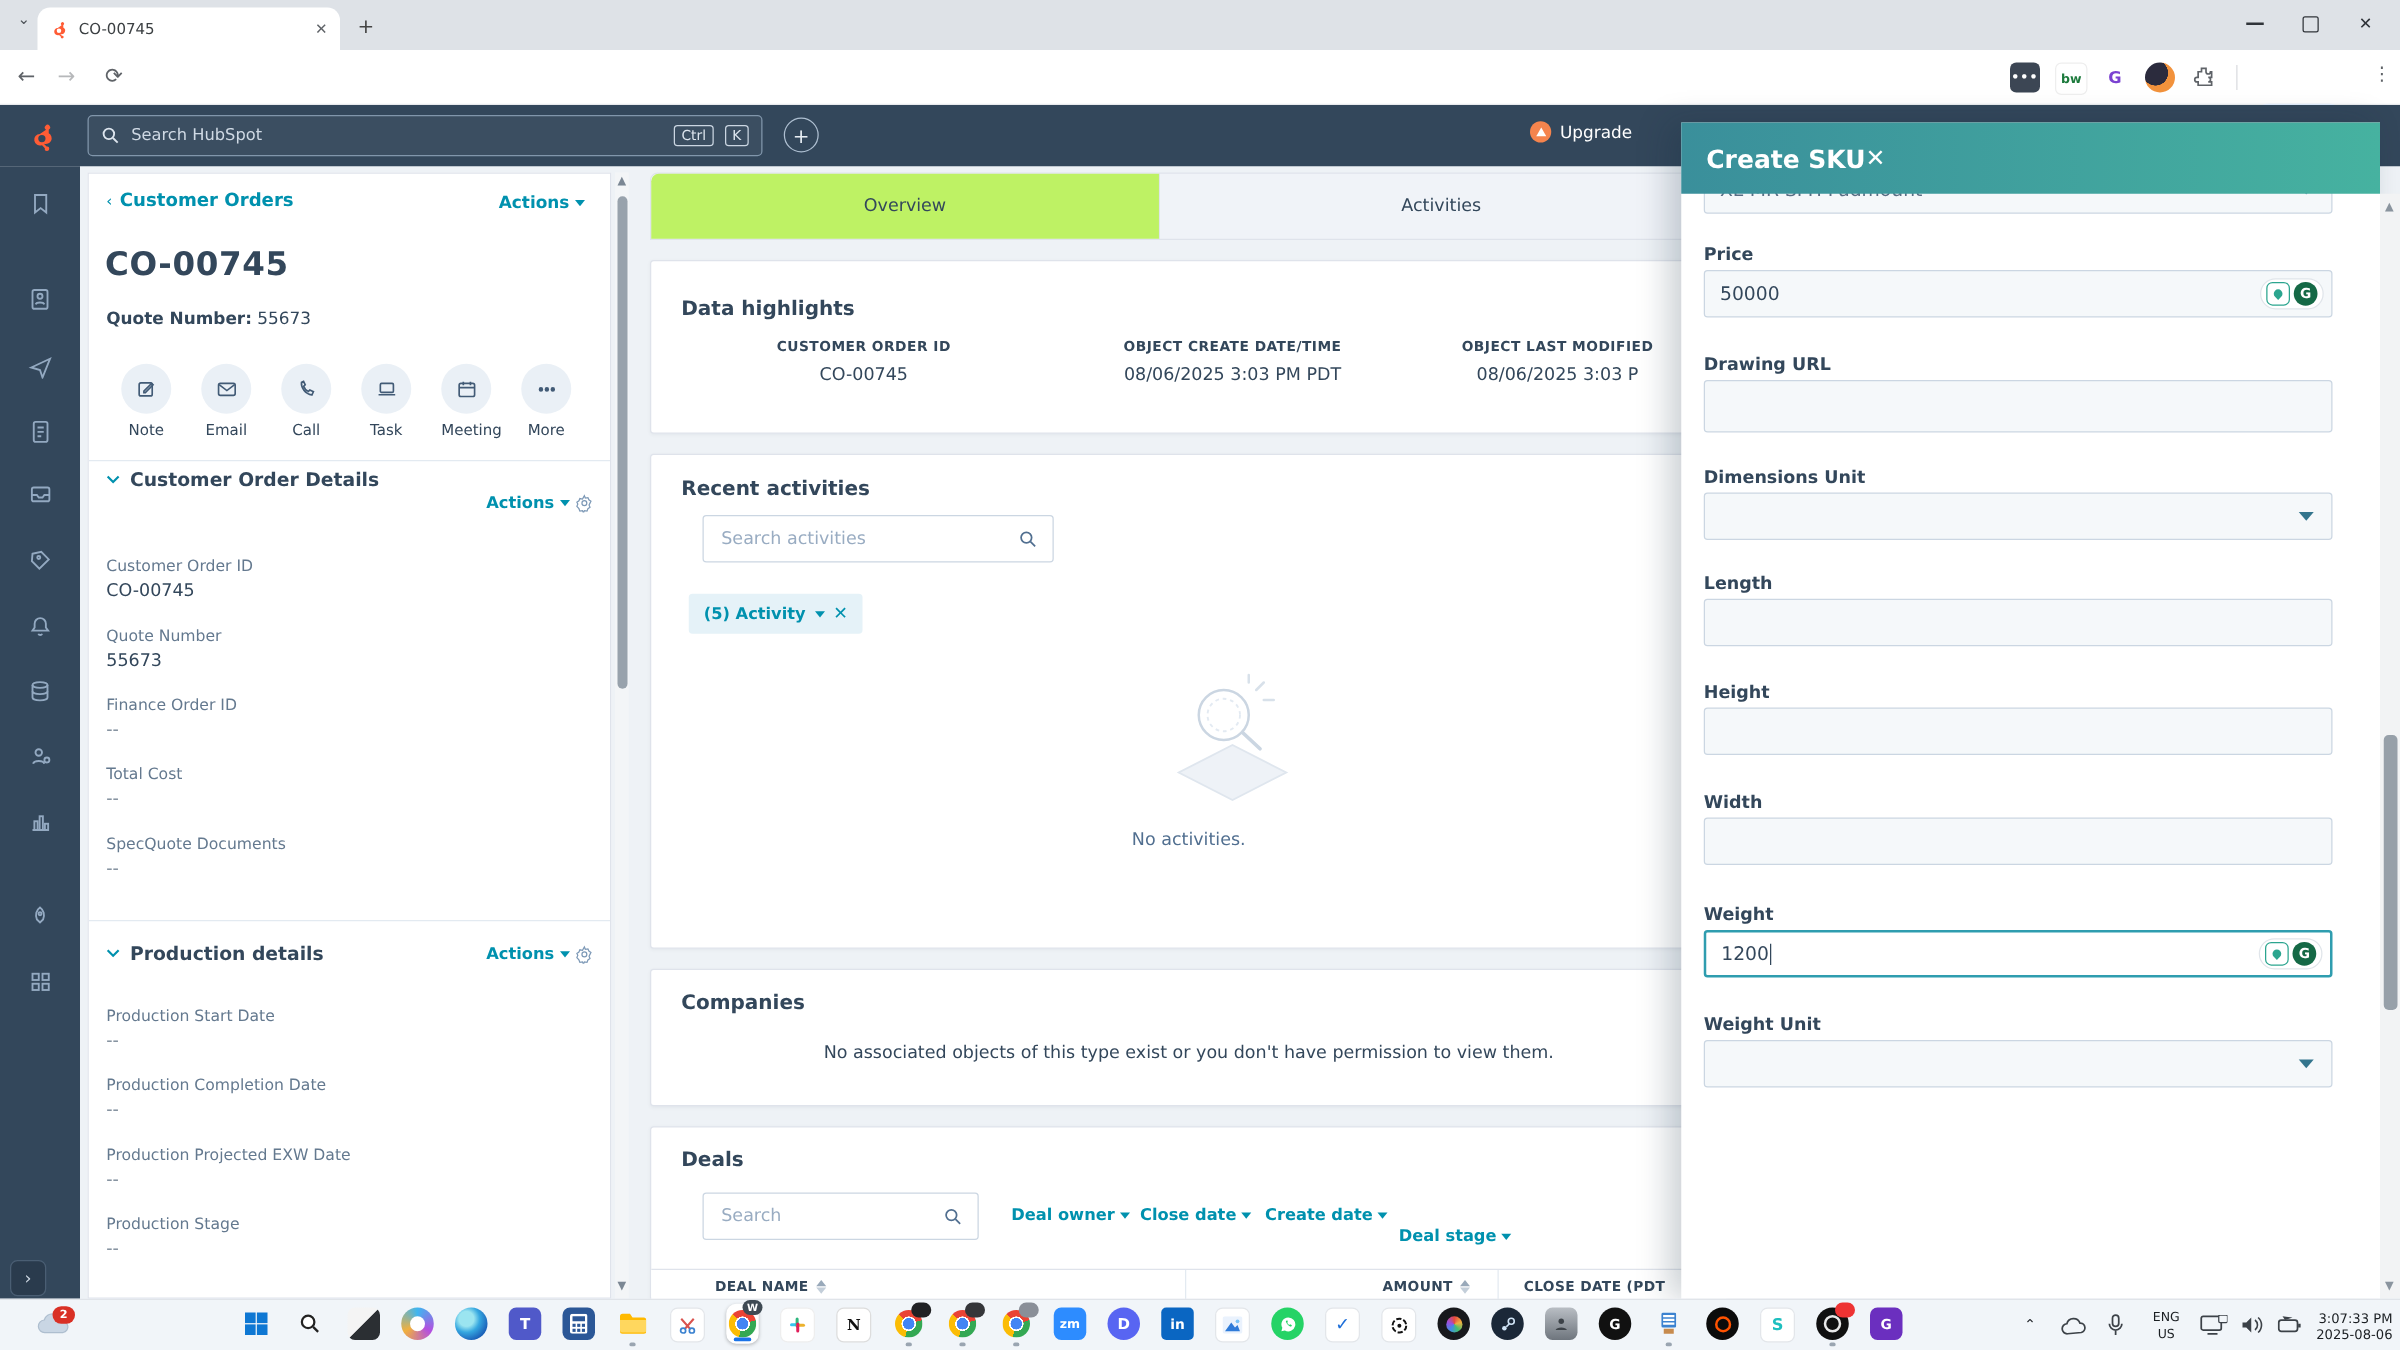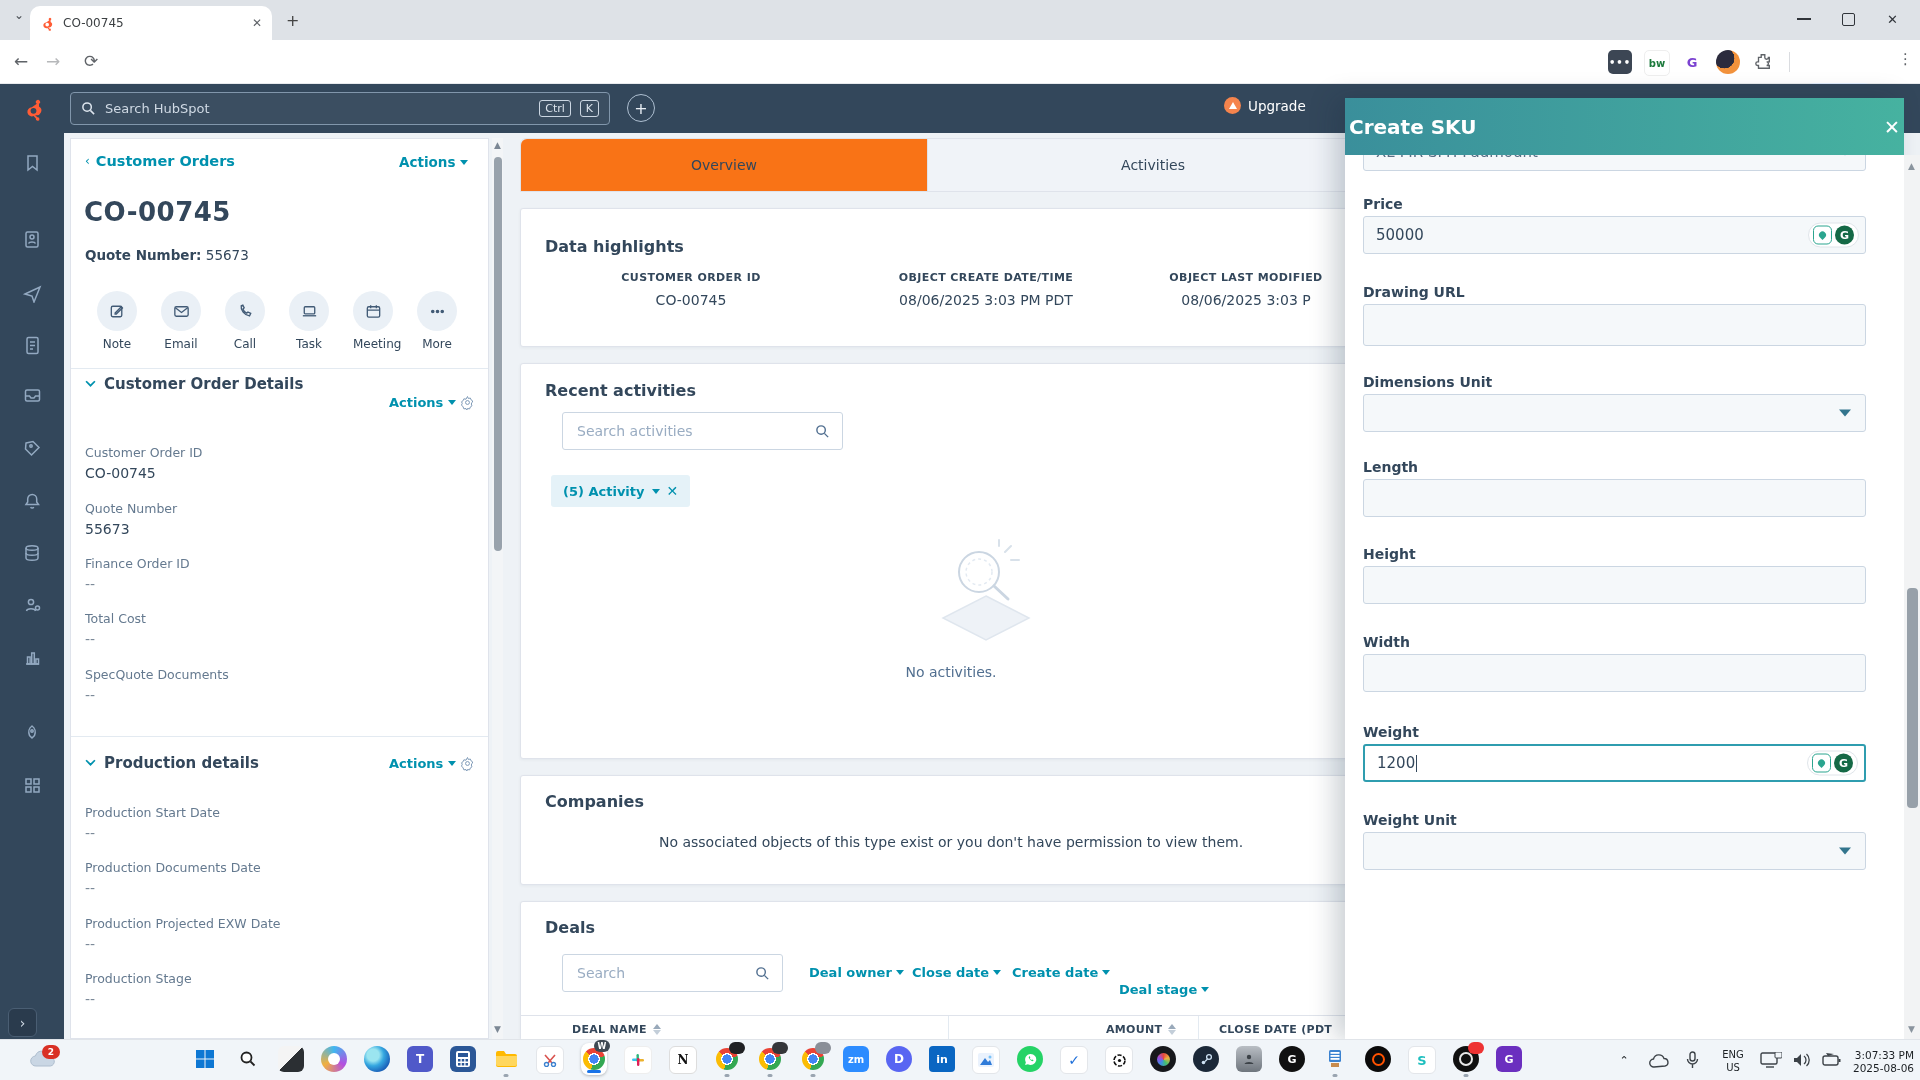--- a/index.html
+++ b/index.html
@@ -48,21 +48,21 @@
   .inputbox input{border:none;outline:none;background:transparent;font-size:14px;color:#33475b;flex:1;font-family:inherit;}
   .inputbox input::placeholder{color:#99acc2;opacity:1;}
   .chip{position:absolute;background:#e5f2f8;border-radius:3px;display:flex;align-items:center;gap:7px;padding:0 12px;font-size:13px;font-weight:bold;color:#0091ae;}
   .filterlink{font-size:13px;font-weight:bold;color:#0091ae;display:flex;align-items:center;gap:4px;}
   .thlabel{font-size:11px;font-weight:bold;color:#33475b;letter-spacing:.3px;}
   .sorticon{display:inline-flex;flex-direction:column;gap:1px;margin-left:6px;}
   .sorticon i{width:0;height:0;border-left:4px solid transparent;border-right:4px solid transparent;display:block;}
   .caret-dn{width:0;height:0;border-left:4px solid transparent;border-right:4px solid transparent;border-top:5px solid #0091ae;display:inline-block;}
   
   .skupanel{position:absolute;left:1345px;top:98px;width:559px;height:941px;background:#fff;box-shadow:-10px 0 24px rgba(20,40,60,.22);z-index:20;}
-  .skuheader{position:absolute;left:0;top:0;width:559px;height:57px;background:linear-gradient(90deg,#3a8f9b,#46b2a0);display:flex;align-items:center;justify-content:space-between;padding:0 4px;box-sizing:border-box;z-index:5;}
+  .skuheader{position:absolute;left:0;top:0;width:559px;height:57px;background:linear-gradient(90deg,#3a8f9b,#46b2a0);display:flex;align-items:center;justify-content:flex-start;padding:0 20px;box-sizing:border-box;z-index:5;}
   .skulabel{font-size:14px;font-weight:bold;color:#33475b;}
   .skuinput{position:absolute;left:18px;width:503px;height:38px;background:#f5f8fa;border:1px solid #cbd6e2;border-radius:3px;box-sizing:border-box;display:flex;align-items:center;padding:0 12px;font-size:15px;color:#33475b;}
   .aipill{position:absolute;right:6px;top:50%;transform:translateY(-50%);background:#fff;border:1px solid #e0e5ea;border-radius:14px;display:flex;align-items:center;gap:3px;padding:2px 4px;}
   .bulb{width:19px;height:19px;border-radius:5px;border:1.5px solid #2ba58f;background:#fff;display:flex;align-items:center;justify-content:center;box-sizing:border-box;}
   .bulb i{width:7px;height:7px;border-radius:50% 50% 50% 0;background:#2ba58f;display:block;transform:rotate(-45deg);}
   .gram{width:19px;height:19px;border-radius:50%;background:#156946;color:#fff;font-size:11px;font-weight:bold;display:flex;align-items:center;justify-content:center;}
   .selcaret{width:0;height:0;border-left:6px solid transparent;border-right:6px solid transparent;border-top:7px solid #33758d;position:absolute;right:14px;top:50%;transform:translateY(-50%);}
   .skubtn{position:absolute;top:969px;height:43px;border-radius:3px;font-size:14px;font-weight:bold;display:flex;align-items:center;justify-content:center;box-sizing:border-box;}
   
   .taskbar{position:absolute;left:0;top:1039px;width:1920px;height:41px;background:#f1f5f9;border-top:1px solid #e0e4e9;box-sizing:border-box;z-index:30;}
@@ -330,40 +330,40 @@
     <svg class="abs" style="left:389px;top:617px;" width="15" height="15" viewBox="0 0 20 20">
         <path d="M10 2l1 2.6 2.8-.5 1 2.4 2.2 1.5-1 2-1 2 1 2.4-2.2 1.5-1 2.6-2.8-.5-1 2.6-1-2.6-2.8.5-1-2.6L2 13.4l1-2.4-1-2L4.2 7.5l1-2.4 2.8.5z" fill="none" stroke="#7c98b6" stroke-width="1.3"></path>
         <circle cx="10" cy="10" r="2.6" fill="none" stroke="#7c98b6" stroke-width="1.3"></circle>
       </svg>
 
     <div class="abs" style="left:14px;top:666px;">
       <div class="fieldlabel">Production Start Date</div>
       <div class="fieldvalue" style="color:#7c8a99;">--</div>
     </div>
     <div class="abs" style="left:14px;top:721px;">
-      <div class="fieldlabel">Production Documents Date</div>
+      <div class="fieldlabel">Production Completion Date</div>
       <div class="fieldvalue" style="color:#7c8a99;">--</div>
     </div>
     <div class="abs" style="left:14px;top:777px;">
       <div class="fieldlabel">Production Projected EXW Date</div>
       <div class="fieldvalue" style="color:#7c8a99;">--</div>
     </div>
     <div class="abs" style="left:14px;top:832px;">
       <div class="fieldlabel">Production Stage</div>
       <div class="fieldvalue" style="color:#7c8a99;">--</div>
     </div>
   </div>
 
   <div class="sb-track" style="left:492px;top:138px;width:11px;height:901px;"></div>
   <div class="sb-arrow" style="left:494px;top:140px;">▲</div>
   <div class="sb-thumb" style="left:493.5px;top:157px;width:8px;height:394px;"></div>
   <div class="sb-arrow" style="left:494px;top:1024px;">▼</div>
 
   <div class="abs" style="left:520px;top:138px;width:860px;height:54px;background:#f0f3f8;border:1px solid #dfe3eb;border-radius:6px 6px 0 0;box-sizing:border-box;">
-    <div class="abs" style="left:0;top:0;width:406px;height:52px;background:#f97316;border-right:1px solid #dfe3eb;border-radius:6px 0 0 0;display:flex;align-items:center;justify-content:center;">
+    <div class="abs" style="left:0;top:0;width:406px;height:52px;background:#bef264;border-right:1px solid #dfe3eb;border-radius:6px 0 0 0;display:flex;align-items:center;justify-content:center;">
       <span style="font-size:14px;color:#33475b;font-weight:500;">Overview</span>
     </div>
     <div class="abs" style="left:406px;top:0;width:452px;height:52px;display:flex;align-items:center;justify-content:center;">
       <span style="font-size:14px;color:#33475b;font-weight:500;">Activities</span>
     </div>
   </div>
 
   <div class="card" style="left:520px;top:208px;width:860px;height:139px;">
     <div class="cardtitle abs" style="left:24px;top:28px;">Data highlights</div>
     <div class="abs" style="left:60px;top:62px;width:220px;">

